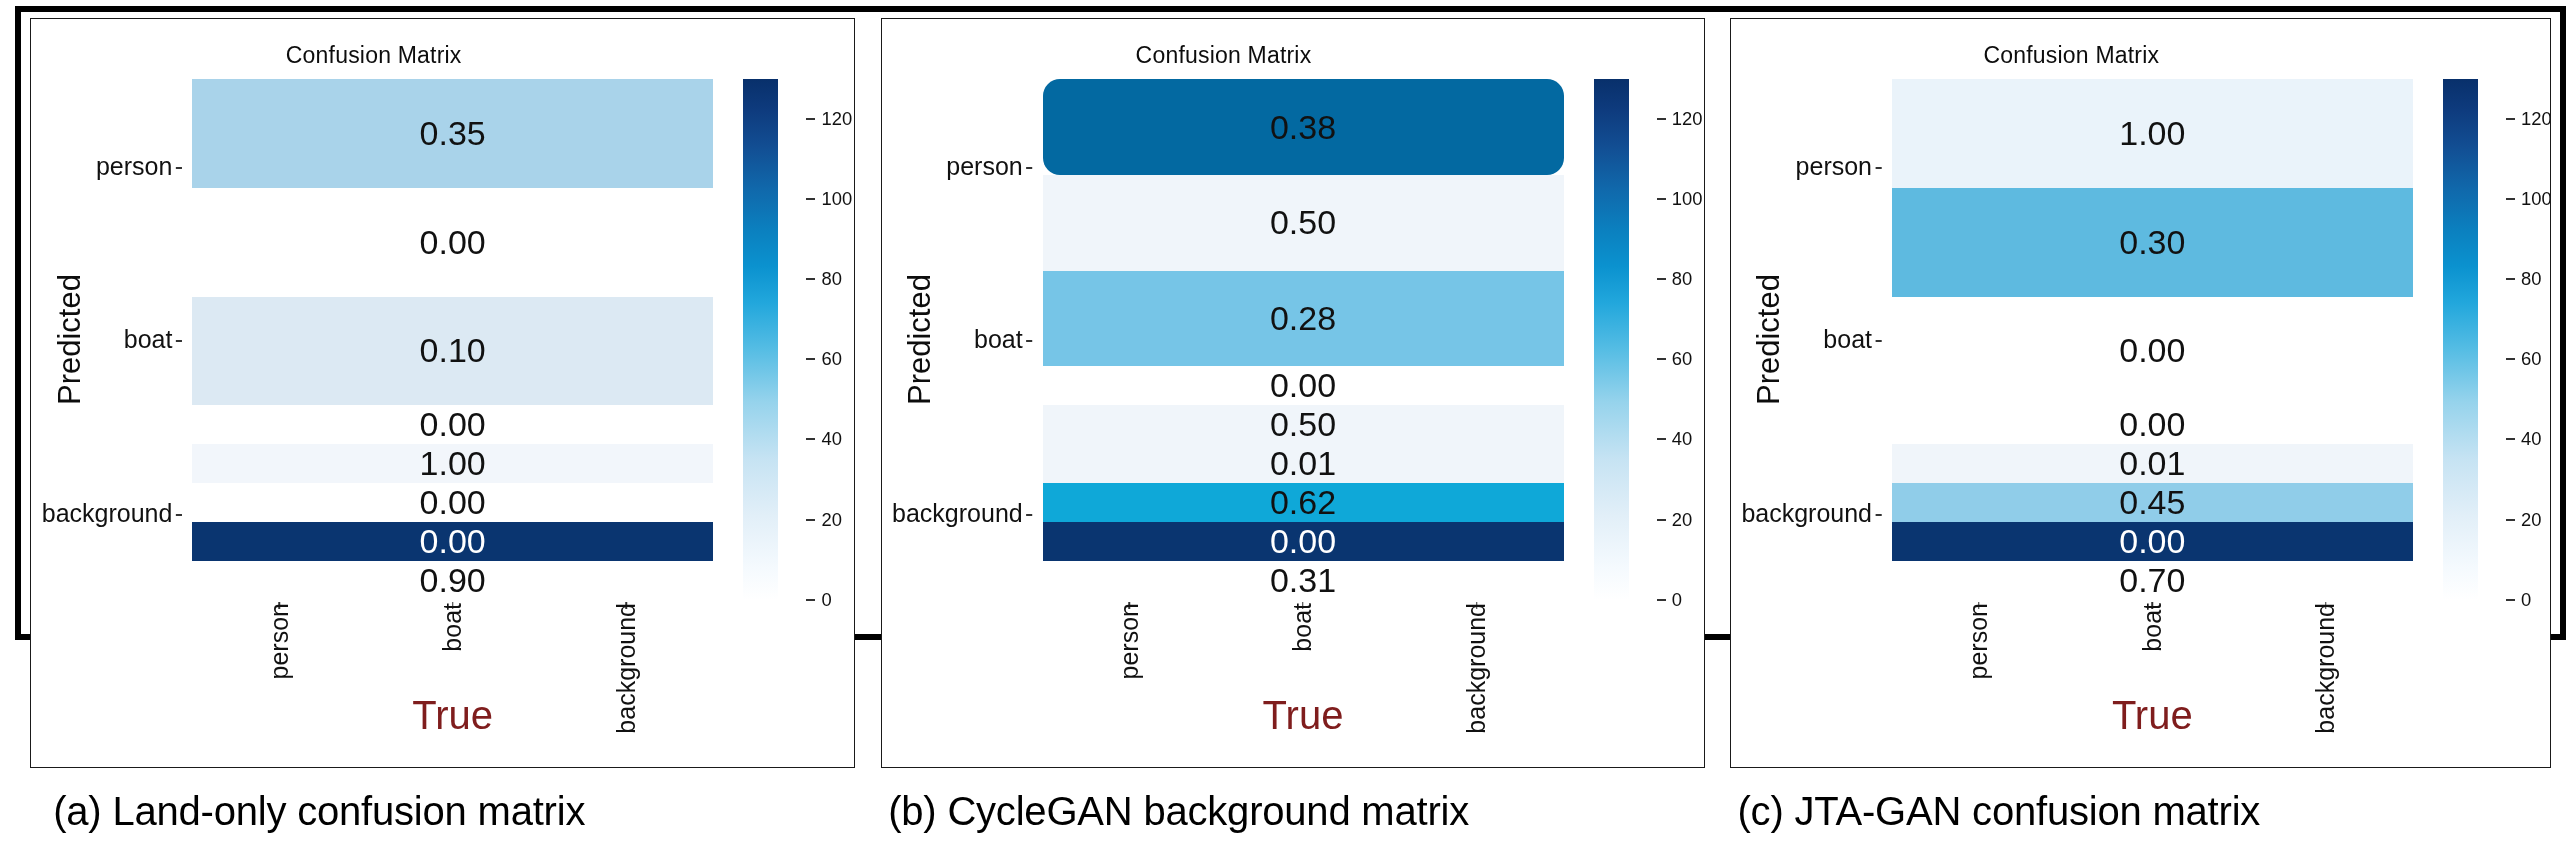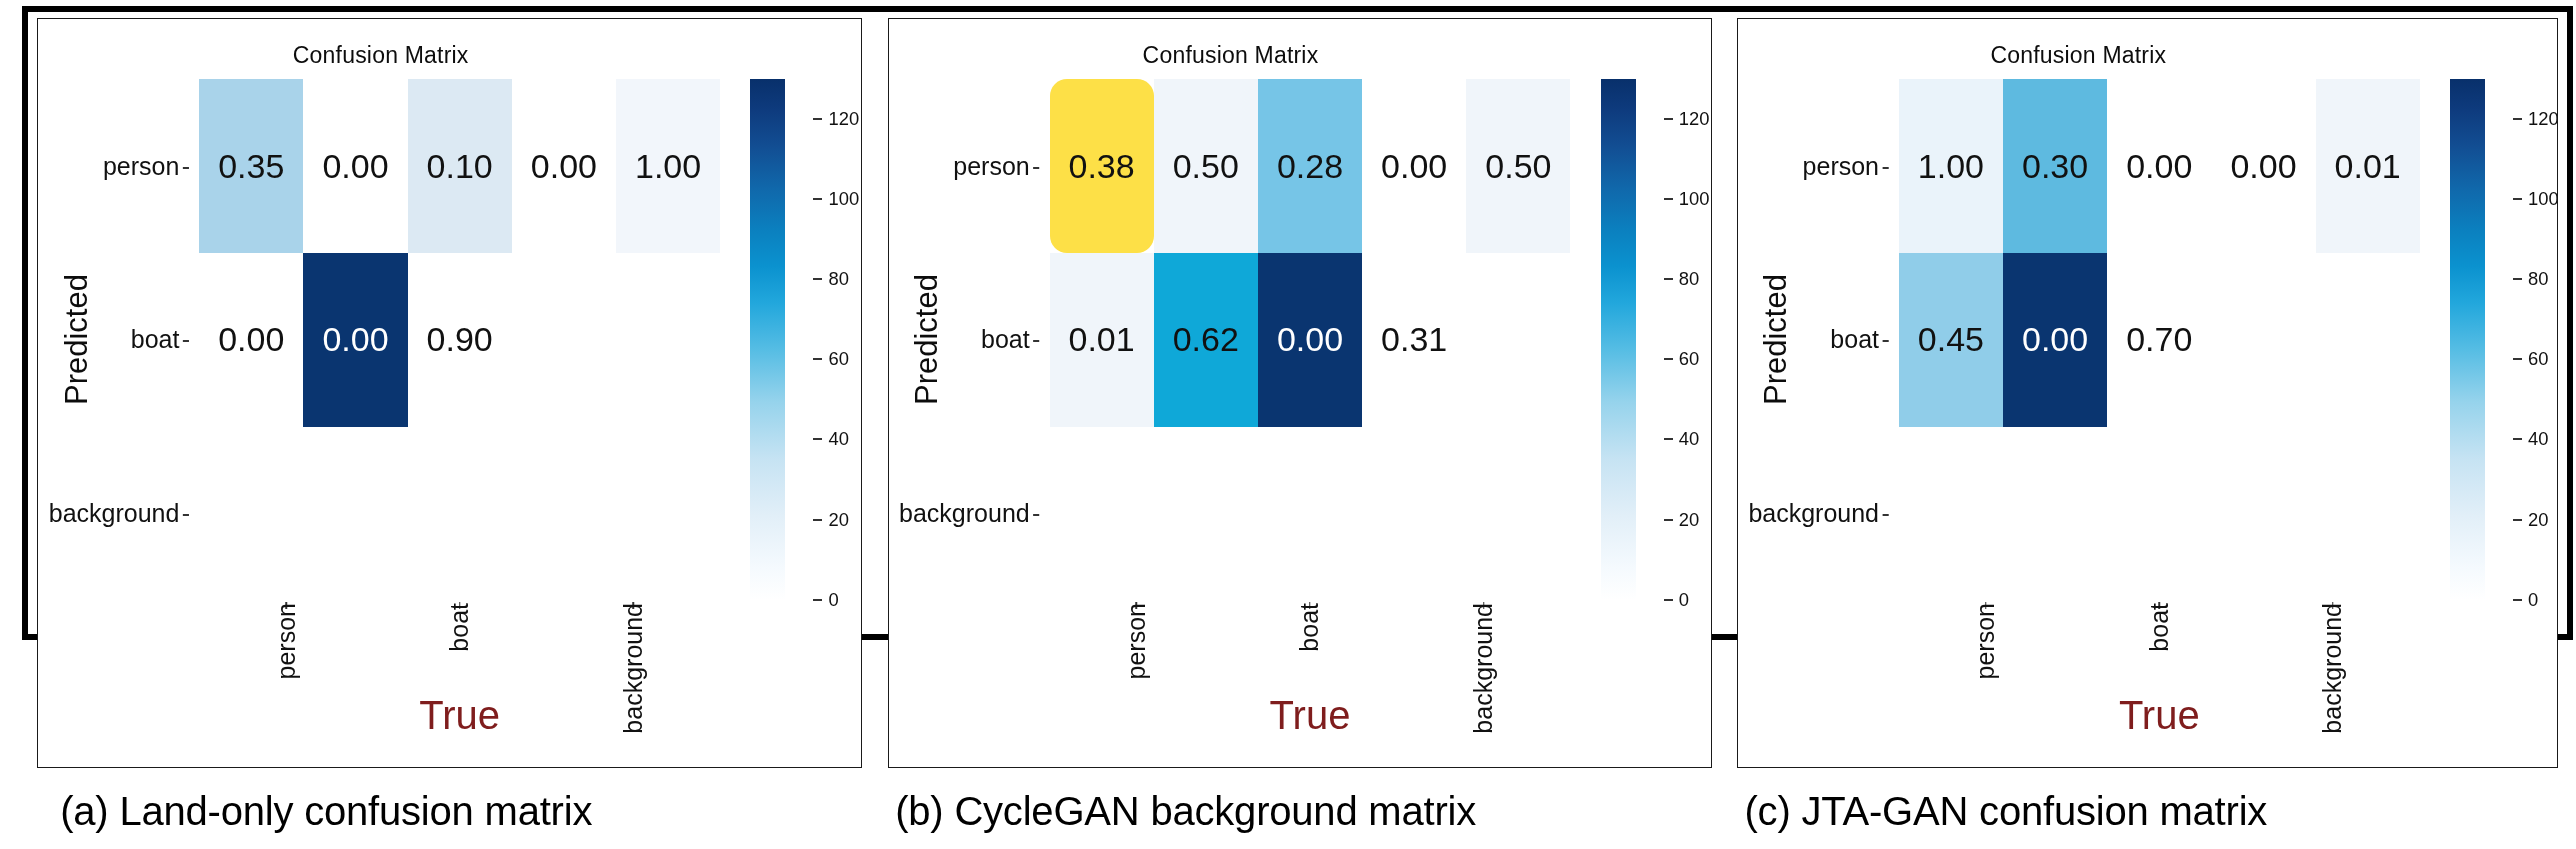--- a/index.html
+++ b/index.html
@@ -6,21 +6,21 @@
   html,body{margin:0;padding:0;background:#ffffff;}
   body{
     width:2576px;height:850px;
     font-family:"Liberation Sans","DejaVu Sans",sans-serif;
     overflow:hidden;
   }
 
   
   #figure-frame{
     position:absolute;
-    left:22px; top:6.1px;
+    left:15px; top:6.1px;
     width:2551px; height:634px;
     border:6.9px solid #000000;
     background:#ffffff;
     box-sizing:border-box;
   }
 
   #panels-row{
     position:absolute;
     left:0; top:0;
     width:100%; height:100%;
@@ -65,21 +65,21 @@
     position:absolute;
     left:161px;
     top:60px;
     width:521px;
     height:521px;
   }
   .heat-grid{
     position:absolute;
     inset:0;
     display:grid;
-    grid-template-columns:repeat(5,1fr);
+    grid-template-columns:repeat(1,1fr);
     grid-template-rows:repeat(3,1fr);
   }
   .cell{
     position:relative;
     display:flex;
     align-items:center;
     justify-content:center;
     font-size:34px;
     color:#111111;
     background:#ffffff;
@@ -350,21 +350,21 @@
               <span class="dash">-</span>
           </div>
           <div class="ytick">
             <span>background</span>
               <span class="dash">-</span>
           </div>
         </div>
 
         <div class="heat-wrap">
           <div class="heat-grid">
-            <div class="cell" style="background: #fde047; color: rgb(17, 17, 17); border-radius: 17px;">0.38</div>
+            <div class="cell" style="background: #0369a1; color: rgb(17, 17, 17); border-radius: 17px;">0.38</div>
             <div class="cell" style="background: rgb(240, 245, 250); color: rgb(17, 17, 17);">0.50</div>
             <div class="cell" style="background: rgb(118, 197, 231); color: rgb(17, 17, 17);">0.28</div>
             <div class="cell" style="background: rgb(255, 255, 255); color: rgb(17, 17, 17);">0.00</div>
             <div class="cell" style="background: rgb(240, 245, 250); color: rgb(17, 17, 17);">0.50</div>
             <div class="cell" style="background: rgb(240, 245, 250); color: rgb(17, 17, 17);">0.01</div>
             <div class="cell" style="background: rgb(15, 168, 216); color: rgb(17, 17, 17);">0.62</div>
             <div class="cell" style="background: rgb(10, 53, 112); color: rgb(255, 255, 255);">0.00</div>
             <div class="cell" style="background: rgb(255, 255, 255); color: rgb(17, 17, 17);">0.31</div>
           </div>
         </div>

